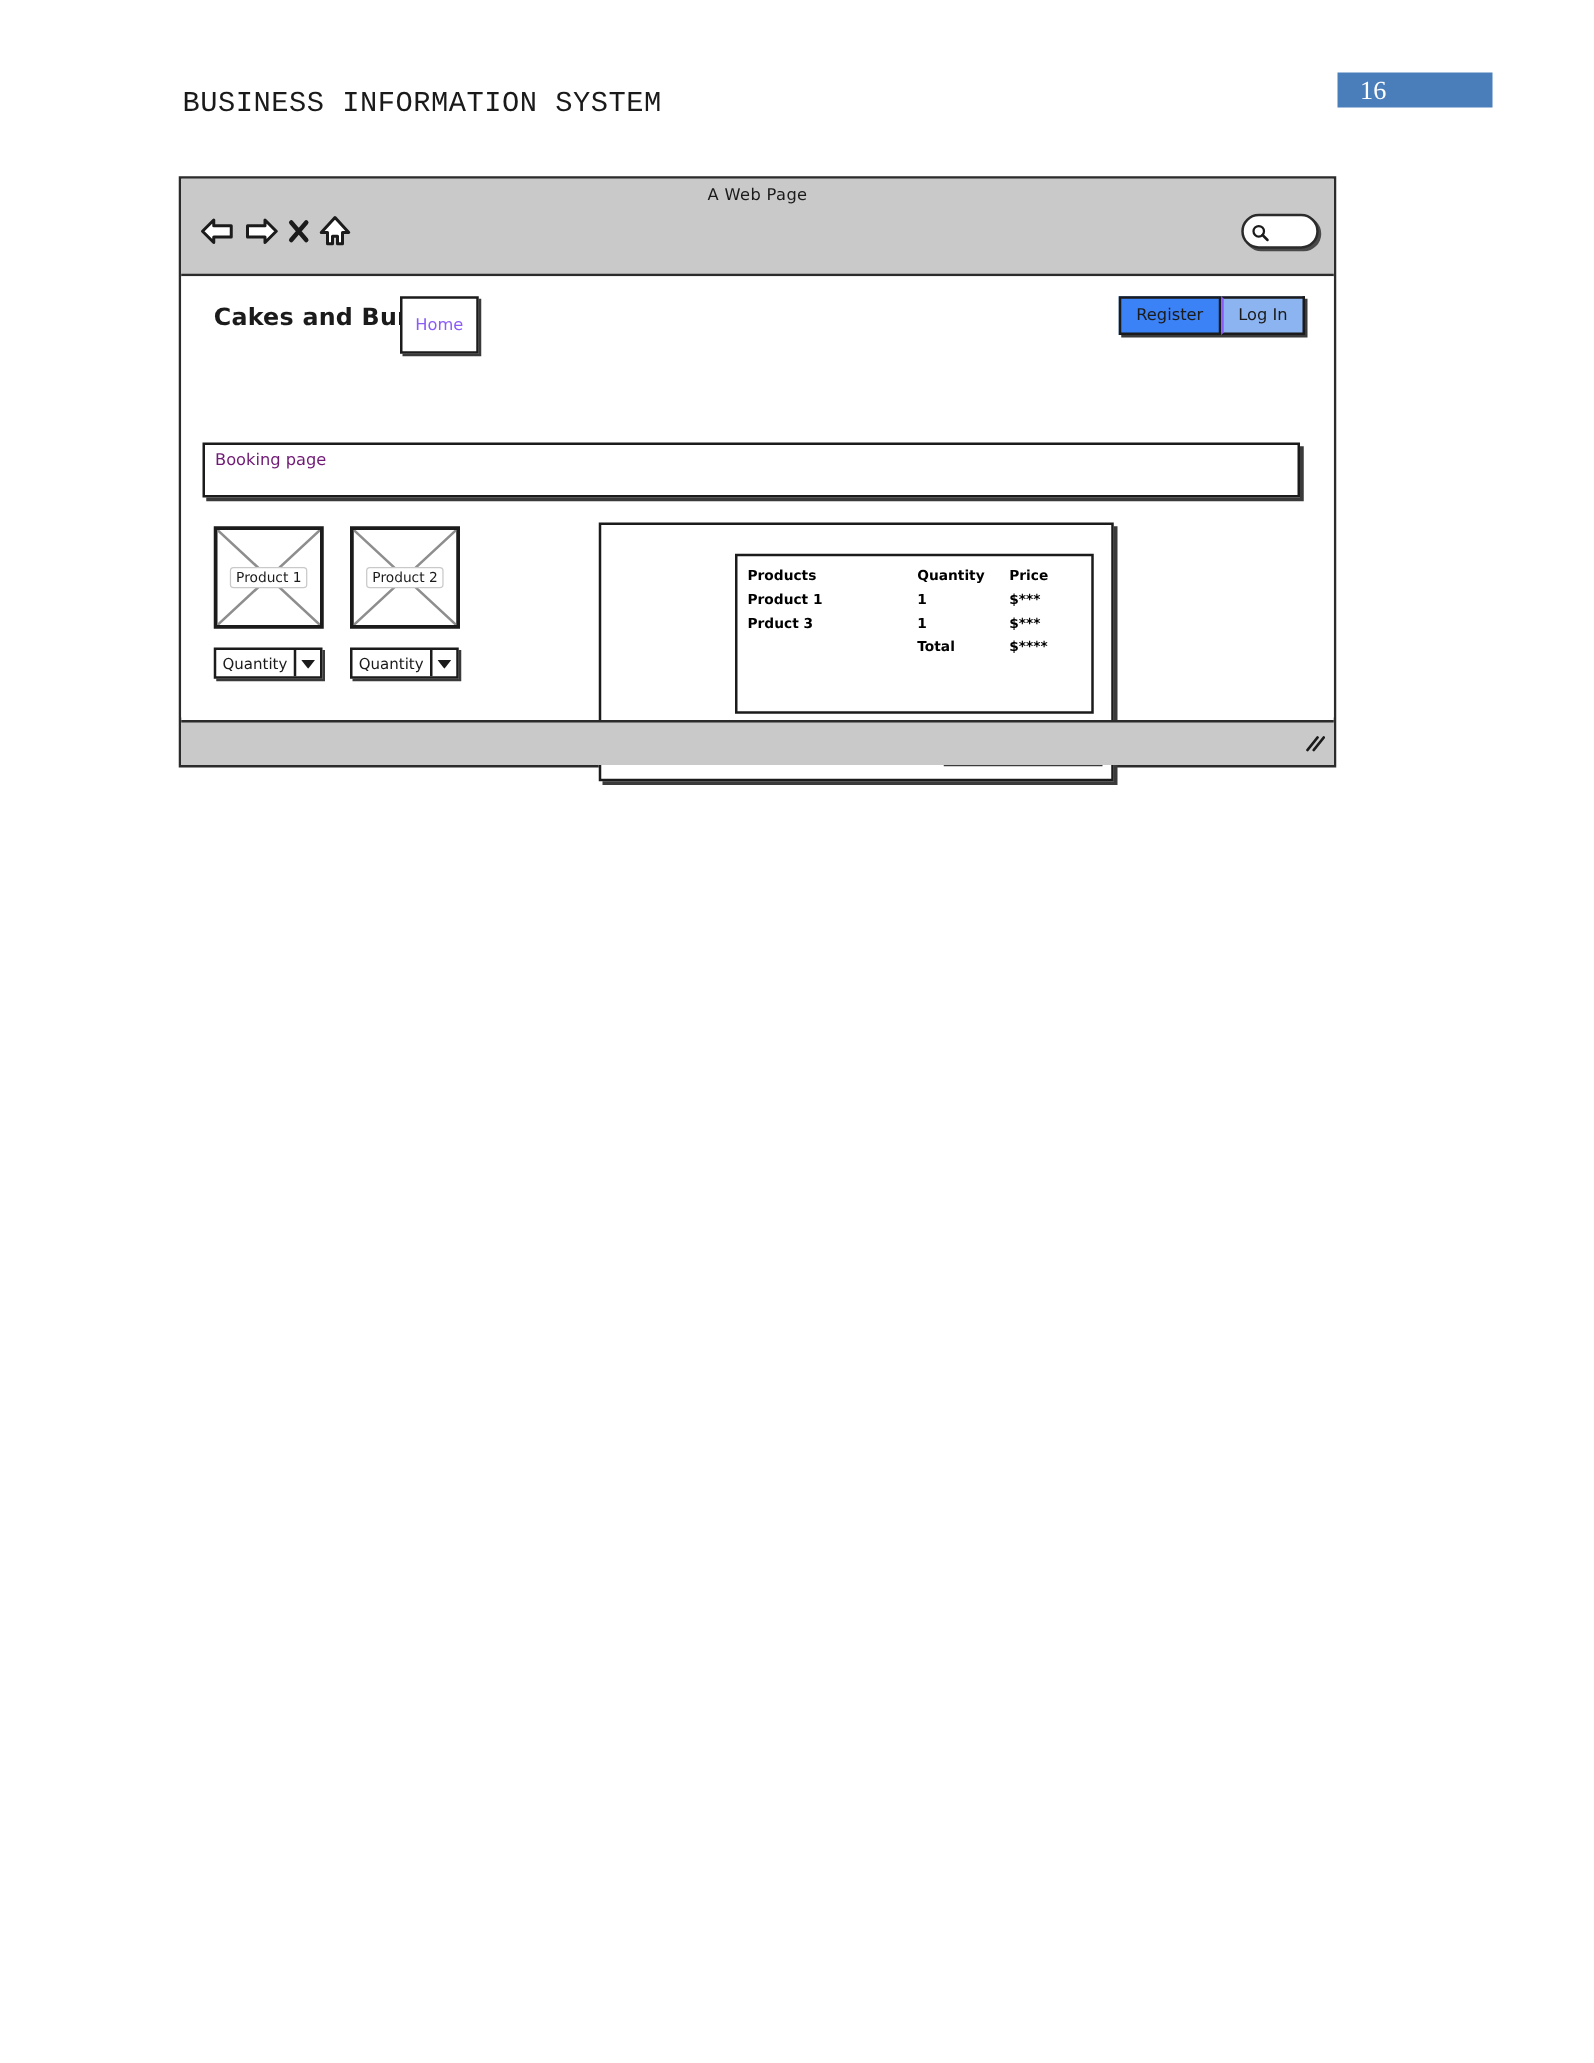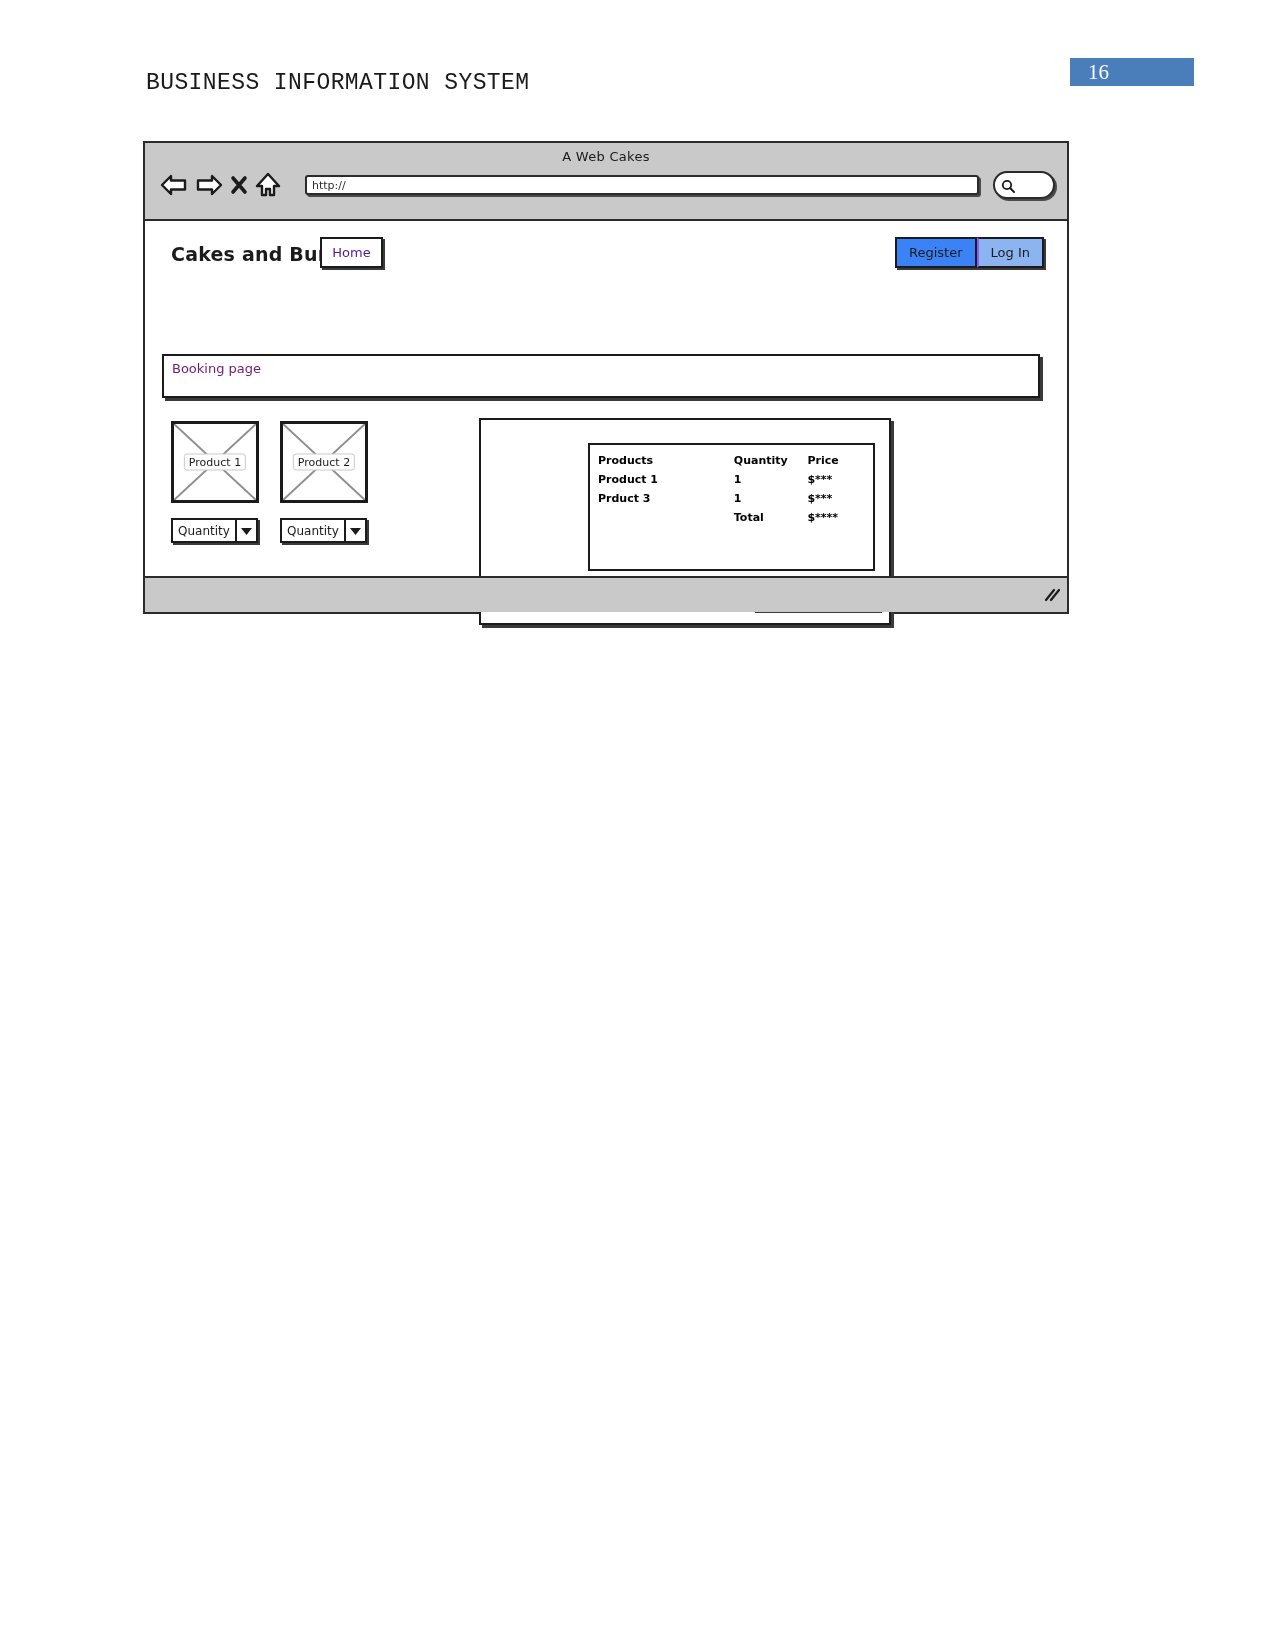--- a/index.html
+++ b/index.html
@@ -137,30 +137,30 @@
     color: #1b1b1b;
     letter-spacing: 0.2px;
   }
   .brand { top: 22px; }
 
   .home-btn {
     position: absolute;
     left: 175px;
     top: 16px;
     width: 63px;
-    height: 31px;
+    height: 46px;
     border: 2px solid #1b1b1b;
     background: #ffffff;
     box-sizing: border-box;
     box-shadow: 2px 2px 0 #3a3a3a;
     display: flex;
     align-items: center;
     justify-content: center;
     font-size: 13px;
-    color: #4c1d95;
+    color: #8b5cf6;
   }
 
   .auth-group {
     position: absolute;
     right: 23px;
     top: 16px;
     display: flex;
     box-shadow: 2px 2px 0 #3a3a3a;
   }
   .auth-btn {
@@ -339,21 +339,21 @@
 </style>
 </head>
 <body>
 
 <div class="doc-title">BUSINESS INFORMATION SYSTEM</div>
 <div class="page-badge">16</div>
 
 <div class="wireframe">
 
   <div class="chrome">
-    <div class="chrome-title">A Web Cakes</div>
+    <div class="chrome-title">A Web Page</div>
 
     <div class="nav-icons">
       <span class="icon-btn">
         <svg width="30" height="26" viewBox="0 0 30 26">
           <polygon points="3,13 12,4 12,8.5 26,8.5 26,17.5 12,17.5 12,22" fill="#ffffff" stroke="#1b1b1b" stroke-width="2.4" stroke-linejoin="round"></polygon>
         </svg>
       </span>
       <span class="icon-btn">
         <svg width="30" height="26" viewBox="0 0 30 26">
           <polygon points="27,13 18,4 18,8.5 4,8.5 4,17.5 18,17.5 18,22" fill="#ffffff" stroke="#1b1b1b" stroke-width="2.4" stroke-linejoin="round"></polygon>
@@ -364,23 +364,20 @@
           <path d="M4,6 L16,20 M16,6 L4,20" stroke="#1b1b1b" stroke-width="3.6" stroke-linecap="round"></path>
         </svg>
       </span>
       <span class="icon-btn">
         <svg width="28" height="28" viewBox="0 0 28 28">
           <polygon points="14,3 25,15 20,15 20,24 16,24 16,18 12,18 12,24 8,24 8,15 3,15" fill="#ffffff" stroke="#1b1b1b" stroke-width="2.4" stroke-linejoin="round"></polygon>
         </svg>
       </span>
     </div>
 
-    <div class="url-bar">
-      <span class="url-text">http://</span>
-    </div>
 
     <div class="search-pill">
       <svg width="16" height="16" viewBox="0 0 16 16">
         <circle cx="7" cy="7" r="4.2" fill="none" stroke="#1b1b1b" stroke-width="1.8"></circle>
         <path d="M10,10 L14,14" stroke="#1b1b1b" stroke-width="2" stroke-linecap="round"></path>
       </svg>
     </div>
   </div>
 
   <div class="site">

